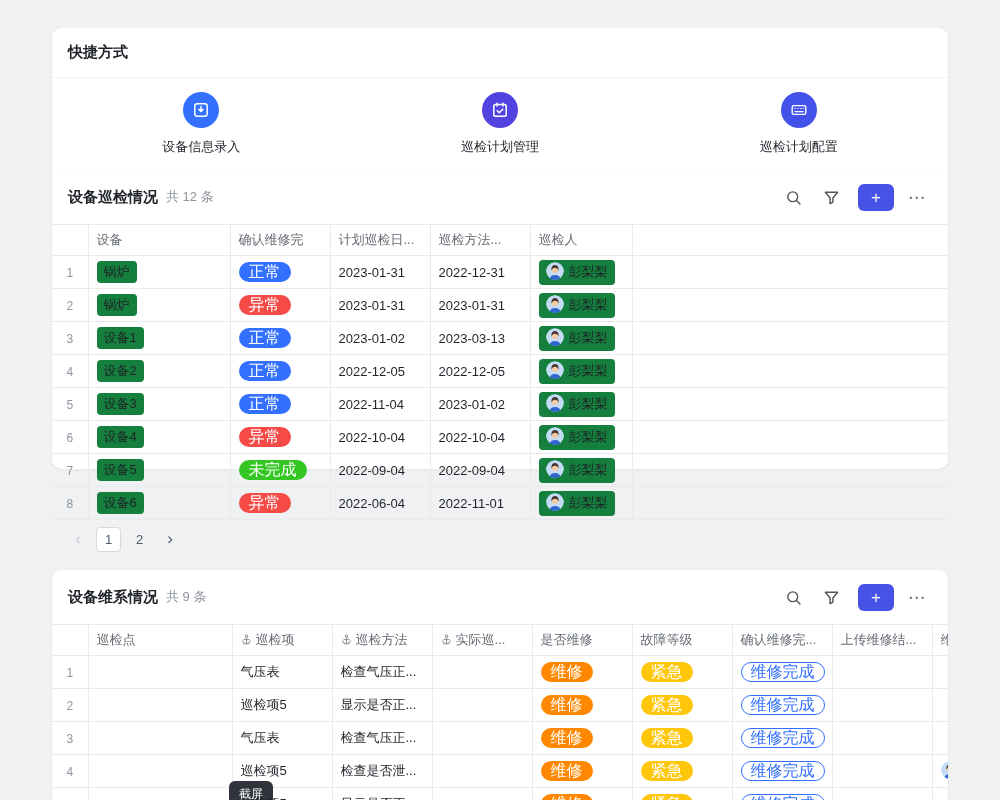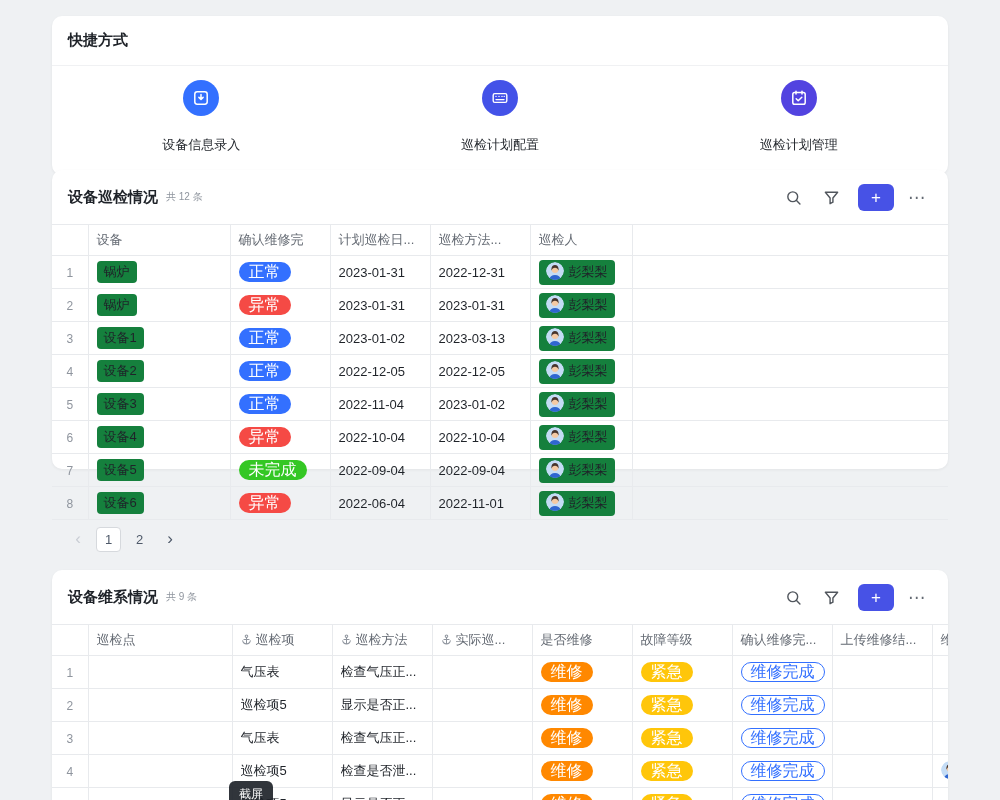--- a/index.html
+++ b/index.html
@@ -1,30 +1,30 @@
 <!DOCTYPE html>
 <html lang="zh"><head>
 <meta charset="utf-8">
 <style>
   *{margin:0;padding:0;box-sizing:border-box}
   html,body{width:1000px;height:800px;overflow:hidden}
   body{background:#eff1f3;font-family:"Liberation Sans","DejaVu Sans",sans-serif;color:#1f2329;position:relative;font-size:13px}
   .card{position:absolute;left:52px;width:896px;background:#fff;border-radius:10px;box-shadow:0 1px 3px rgba(31,35,41,.06)}
-  #card-shortcuts{top:16px;height:159px}
+  #card-shortcuts{top:28px;height:159px}
   #card-inspection{top:170px;height:299px}
   #card-maintenance{top:570px;height:260px;overflow:hidden}
   .sc-head{height:50px;display:flex;align-items:center;padding:0 16px;border-bottom:1px solid #f0f1f3}
   .sc-title{font-size:15px;font-weight:700}
   .sc-row{display:flex;padding-top:14px}
   .shortcut{flex:1;display:flex;flex-direction:column;align-items:center;cursor:pointer}
   .sc-circle{width:36px;height:36px;border-radius:50%;display:flex;align-items:center;justify-content:center}
-  .sc-label{margin-top:20px;font-size:13px;color:#1f2329}
+  .sc-label{margin-top:10px;font-size:13px;color:#1f2329}
   .card-head{height:54px;display:flex;align-items:center;padding:0 16px}
   .card-title{font-size:15px;font-weight:700}
-  .card-count{margin-left:8px;color:#8f959e;font-size:10px}
+  .card-count{margin-left:8px;color:#8f959e;font-size:13px}
   .spacer{flex:1}
   .tool{width:30px;height:30px;display:flex;align-items:center;justify-content:center;margin-left:8px;cursor:pointer;border-radius:6px;background:none;border:none}
   .more{font-size:17px;color:#646a73;letter-spacing:1px}
   .btn-add{width:36px;height:27px;margin-left:12px;border:none;border-radius:6px;color:#fff;font-size:17px;line-height:1;cursor:pointer;display:flex;align-items:center;justify-content:center;background:#4752e6}
   table{border-collapse:collapse;table-layout:fixed;width:896px}
   th,td{border-bottom:1px solid #e8eaed;border-right:1px solid #e8eaed;padding:0 8px;white-space:nowrap;overflow:hidden}
   th{height:31px;border-top:1px solid #e8eaed;font-weight:400;color:#646a73;text-align:left;font-size:13px}
   td{height:33px;font-size:13px}
   th.filler,td.filler{border-right:none}
   th.col-no,td.col-no{text-align:center;padding:0 2px}
@@ -53,36 +53,36 @@
       <div class="shortcut">
         <span class="sc-circle" style="background:#3370ff">
           <svg width="18" height="18" viewBox="0 0 18 18" fill="none" stroke="#fff" stroke-width="1.5" stroke-linecap="round" stroke-linejoin="round">
             <rect x="2.8" y="2.8" width="12.4" height="12.4" rx="2.4"></rect>
             <path d="M9 5.6v4.6M6.9 8.4L9 10.5l2.1-2.1"></path>
           </svg>
         </span>
         <span class="sc-label">设备信息录入</span>
       </div>
       <div class="shortcut">
+        <span class="sc-circle" style="background:#5243e0">
+          <svg width="18" height="18" viewBox="0 0 18 18" fill="none" stroke="#fff" stroke-width="1.5" stroke-linecap="round" stroke-linejoin="round">
+            <rect x="2.8" y="3.6" width="12.4" height="11.6" rx="1.8"></rect>
+            <path d="M6 2.2v2.8M12 2.2v2.8M6.2 9.8l2 2 3.6-3.6"></path>
+          </svg>
+        </span>
+        <span class="sc-label">巡检计划管理</span>
+      </div>
+      <div class="shortcut">
         <span class="sc-circle" style="background:#4352e8">
           <svg width="18" height="18" viewBox="0 0 18 18" fill="none" stroke="#fff" stroke-width="1.4" stroke-linecap="round" stroke-linejoin="round">
             <rect x="2.2" y="4.6" width="13.6" height="8.8" rx="1.6"></rect>
             <path d="M5 7.4h.01M8 7.4h.01M11 7.4h.01M13.2 7.4h.01M5 10.6h8"></path>
           </svg>
         </span>
         <span class="sc-label">巡检计划配置</span>
-      </div>
-      <div class="shortcut">
-        <span class="sc-circle" style="background:#5243e0">
-          <svg width="18" height="18" viewBox="0 0 18 18" fill="none" stroke="#fff" stroke-width="1.5" stroke-linecap="round" stroke-linejoin="round">
-            <rect x="2.8" y="3.6" width="12.4" height="11.6" rx="1.8"></rect>
-            <path d="M6 2.2v2.8M12 2.2v2.8M6.2 9.8l2 2 3.6-3.6"></path>
-          </svg>
-        </span>
-        <span class="sc-label">巡检计划管理</span>
       </div>
     </div>
 </section>
 
 <section class="card" id="card-inspection">
   <div class="card-head">
     <span class="card-title">设备巡检情况</span>
     <span class="card-count">共 12 条</span>
     <span class="spacer"></span>
     <span class="tool">

